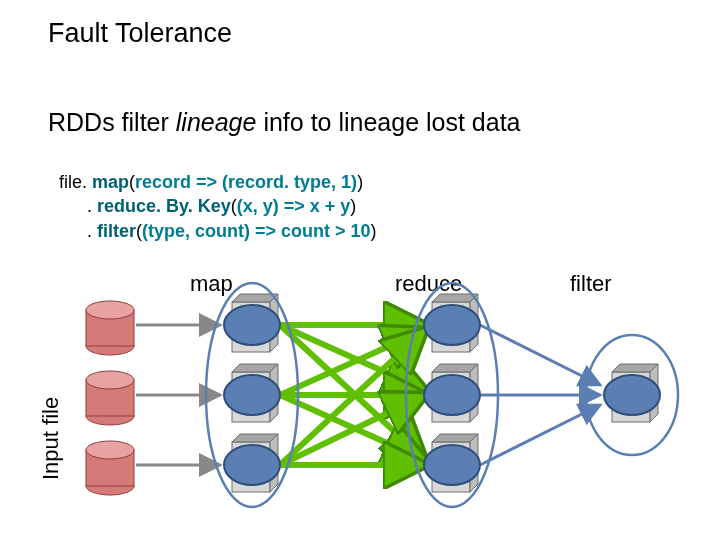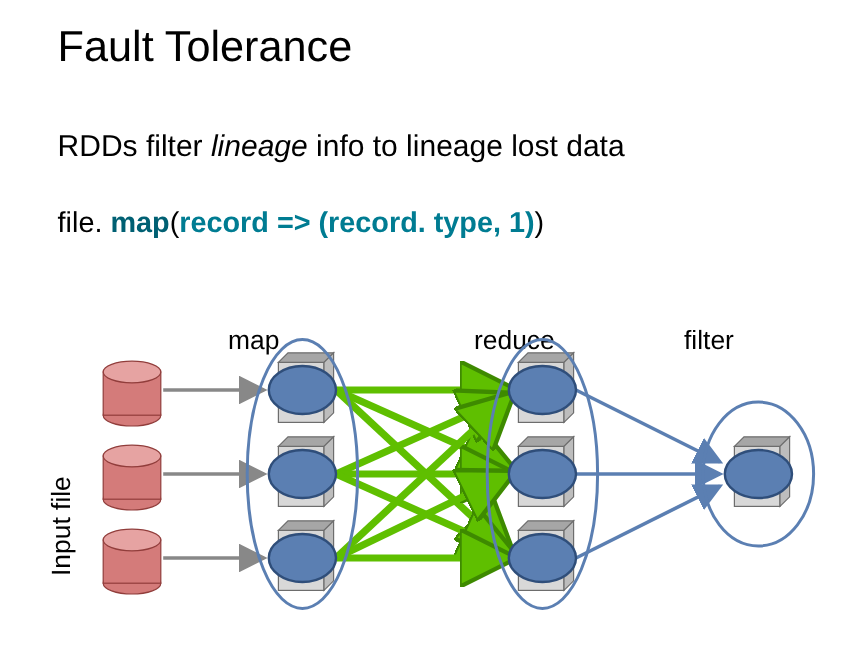--- a/index.html
+++ b/index.html
@@ -13,35 +13,35 @@
   }
   .slide {
     position: relative;
     width: 720px;
     height: 540px;
   }
   .title {
     position: absolute;
     left: 48px;
     top: 18px;
-    font-size: 36px;
+    font-size: 27px;
     font-weight: 400;
   }
   .subtitle {
     position: absolute;
     left: 48px;
     top: 108px;
     font-size: 25px;
   }
   .subtitle .lineage { font-style: italic; margin-top: 36px; }
   .code {
     position: absolute;
-    left: 48px;
+    left: 59px;
     top: 170px;
-    font-size: 24px;
+    font-size: 18px;
     line-height: 1.35;
   }
   .code .kw   { color: #006073; font-weight: bold; }
   .code .plain{ color: #000; }
   .code .ctx  { color: #007c92; font-weight: bold; }
   .stage-label {
     position: absolute;
     top: 271px;
     font-size: 22px;
   }
@@ -68,20 +68,26 @@
 <div class="slide">
   <div class="title">Fault Tolerance</div>
 
   <div class="subtitle">
     <span>RDDs filter </span><span class="lineage">lineage</span><span> info to lineage lost data</span>
   </div>
 
   <div class="code">
     <div>
       <span class="plain">file. </span><span class="kw">map</span><span class="plain">(</span><span class="ctx">record =&gt; (record. type, 1)</span><span class="plain">)</span>
+    </div>
+    <div style="padding-left:28px">
+      <span class="plain">. </span><span class="kw">reduce. By. Key</span><span class="plain">(</span><span class="ctx">(x, y) =&gt; x + y</span><span class="plain">)</span>
+    </div>
+    <div style="padding-left:28px">
+      <span class="plain">. </span><span class="kw">filter</span><span class="plain">(</span><span class="ctx">(type, count) =&gt; count &gt; 10</span><span class="plain">)</span>
     </div>
   </div>
 
   <div id="lbl-map" class="stage-label">map</div>
   <div id="lbl-reduce" class="stage-label">reduce</div>
   <div id="lbl-filter" class="stage-label">filter</div>
   <div class="ylabel">Input file</div>
 
   <svg class="diagram" width="720" height="540">
     <defs>

